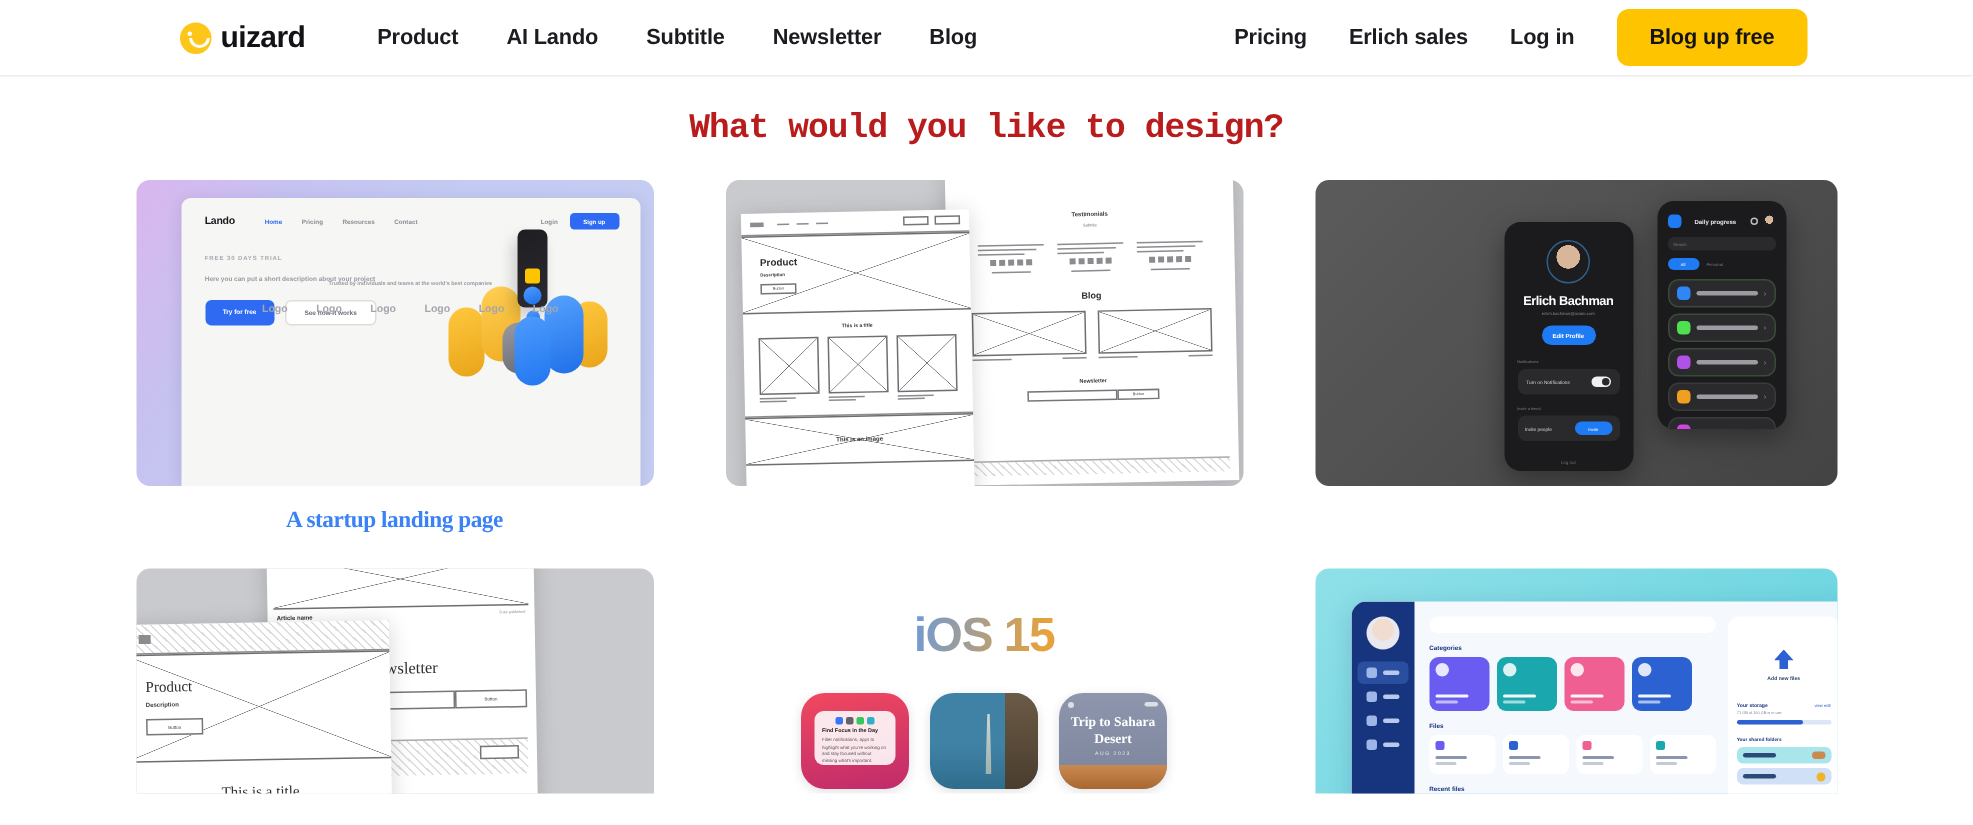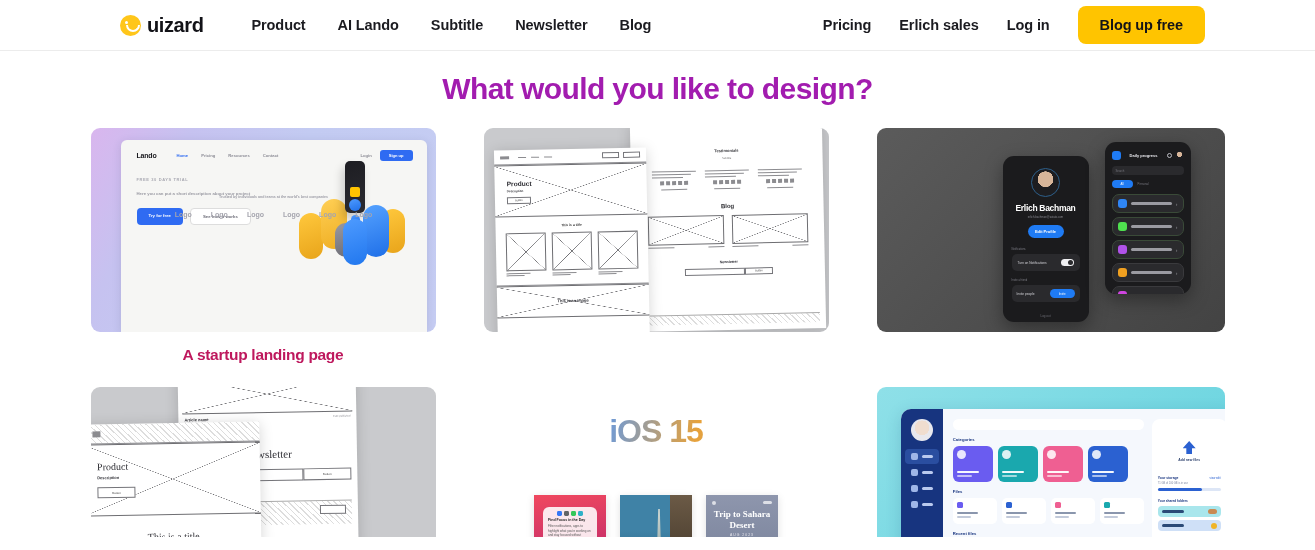--- a/index.html
+++ b/index.html
@@ -58,25 +58,26 @@
     padding: 11px 22px;
     font-size: 14.5px; font-weight: 700; color: #141417;
     cursor: pointer; border: none; white-space: nowrap;
     letter-spacing: -0.1px;
     font-family: inherit;
   }
 
   
   .page-title {
     text-align: center;
-    font-size: 30px;
+    font-size: 23px;
     font-weight: 700;
     letter-spacing: -0.6px;
     margin-top: 21px;
-    color: #a21caf;
+    color: #b91c1c;
+    font-family: Liberation Mono, monospace;
   }
 
   
   .grid {
     display: grid;
     grid-template-columns: 345px 345px 348px;
     column-gap: 48px;
     row-gap: 0;
     justify-content: center;
     margin-top: 22px;
@@ -88,21 +89,22 @@
     overflow: hidden;
     position: relative;
     background: #ddd;
   }
   .cell-label {
     text-align: center;
     font-size: 15.5px;
     font-weight: 700;
     letter-spacing: -0.3px;
     margin-top: 14px;
-    color: #be185d;
+    color: #3b82f6;
+    font-family: Liberation Serif, serif;
   }
   .row2 .thumb { height: 150px; border-radius: 9px 9px 0 0; }
 
   
   .c1 {
     background: linear-gradient(120deg,#d9b6ee 0%,#c6c2f0 22%,#c3cbf2 48%,#c6cdf3 100%);
     padding: 12px 9px 0 30px;
   }
   .c1-browser {
     background: #f6f6f4;
@@ -186,22 +188,22 @@
   .tlabel { flex:1; height:2.6px; background:#9b9ba2; border-radius:2px;}
   .chev { color:#8a8a90; font-size:5px;}
 
   
   .ios { background:#fff; position:relative; overflow:hidden; }
   .ios-title { text-align:center; margin-top:26px; font-size:32px; font-weight:600;
     letter-spacing:-1px;
     background:linear-gradient(100deg,#5b8fd0 0%,#6f9ad6 36%,#e8a23a 62%,#6f9ad6 88%);
     -webkit-background-clip:text; background-clip:text; color:transparent; }
   .ios-cards { display:flex; justify-content:center; gap:14px; margin-top:20px; }
-  .ios-card { width:72px; height:64px; border-radius:0; overflow:hidden; position:relative;
-              box-shadow:0 2px 8px rgba(0,0,0,.12);margin-top:25px; }
+  .ios-card { width:72px; height:64px; border-radius:16px; overflow:hidden; position:relative;
+              box-shadow:0 2px 8px rgba(0,0,0,.12); }
   .ios-c1 { background:linear-gradient(170deg,#f0485f,#c02b6b); }
   .ios-c2 { background:linear-gradient(180deg,#3f82a6 0 55%,#2f6c8c 100%); }
   .ios-c3 { background:linear-gradient(180deg,#8e96ad,#7b849c); }
   .focus-pop { position:absolute; left:9px; top:12px; right:9px; height:36px;
     background:rgba(255,255,255,.88); border-radius:6px; padding:4px 5px; }
   .focus-ttl { font-size:3.6px; font-weight:800; color:#222; }
   .focus-body { font-size:3px; color:#555; line-height:1.5; margin-top:2px;}
   .mini-icons { display:flex; gap:2px; justify-content:center; margin-bottom:2px;}
   .mini-icons i { width:5px;height:5px;border-radius:1.4px;display:block;}
   .torch { position:absolute; left:34px; top:14px; width:10px; height:40px;

